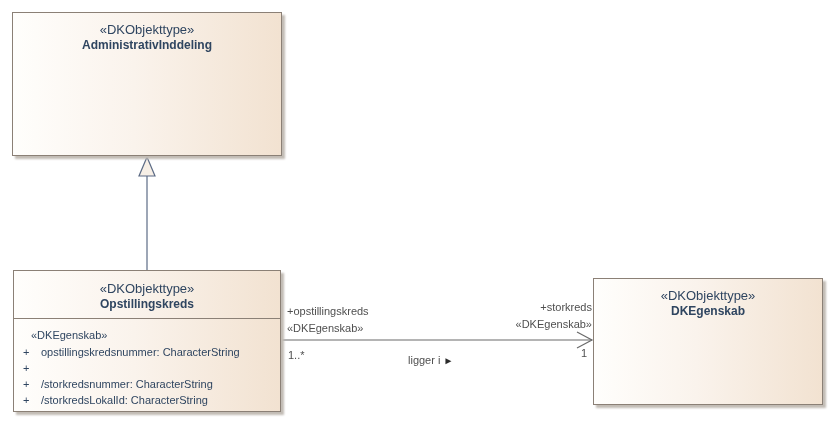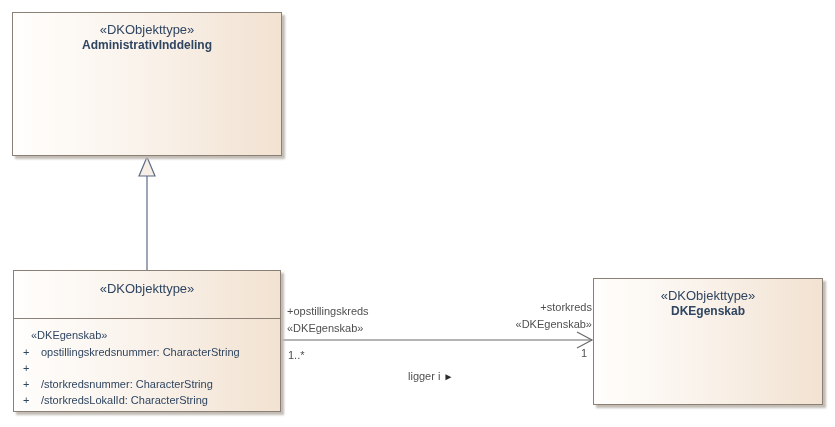--- a/index.html
+++ b/index.html
@@ -103,20 +103,21 @@
   <div class="uml-class" style="left:12px; top:12px; width:270px; height:144px;">
     <div class="class-header">
       <div class="stereotype">«DKObjekttype»</div>
       <div class="class-name abstract">AdministrativInddeling</div>
     </div>
   </div>
 
   <div class="uml-class" style="left:13px; top:270px; width:268px; height:142px;">
     <div class="class-header with-separator">
       <div class="stereotype">«DKObjekttype»</div>
+      <div class="class-name">Opstillingskreds</div>
     </div>
     <div class="attrs-compartment">
       <div class="attr-stereotype">«DKEgenskab»</div>
       <div class="attr-row">
         <span class="vis">+</span>
         <span>opstillingskredsnummer: CharacterString</span>
       </div>
       <div class="attr-row">
         <span class="vis">+</span>
       </div>
@@ -139,17 +140,17 @@
   </div>
 
   <div class="edge-label" style="left:287px; top:304px;">+opstillingskreds</div>
   <div class="edge-label" style="left:287px; top:321px;">«DKEgenskab»</div>
   <div class="edge-label" style="left:288px; top:348px;">1..*</div>
 
   <div class="edge-label right-aligned" style="right:243px; top:300px;">+storkreds</div>
   <div class="edge-label right-aligned" style="right:243px; top:317px;">«DKEgenskab»</div>
   <div class="edge-label right-aligned" style="right:248px; top:346px;">1</div>
 
-  <div class="edge-label assoc-name" style="left:408px; top:353px;margin-top:16px;">
+  <div class="edge-label assoc-name" style="left:408px; top:353px;">
     <span>ligger i</span><span class="direction-marker">►</span>
   </div>
 
 </div>
 
 </body></html>

